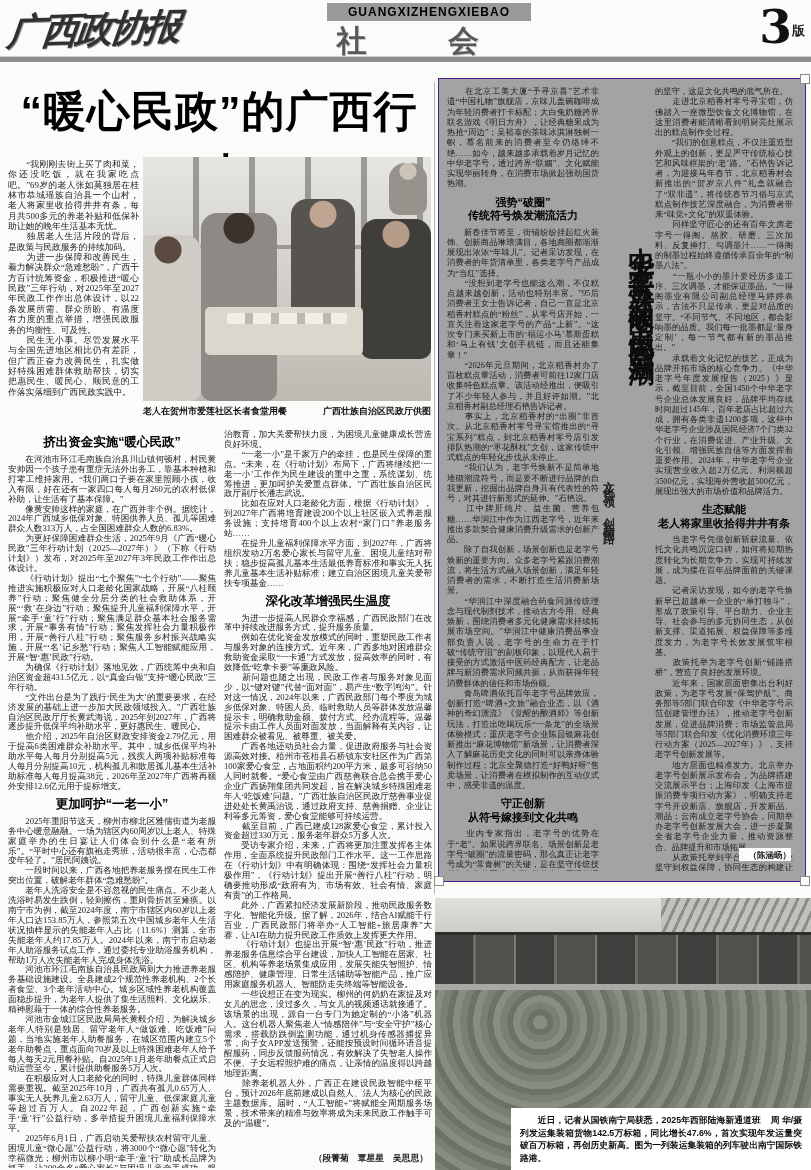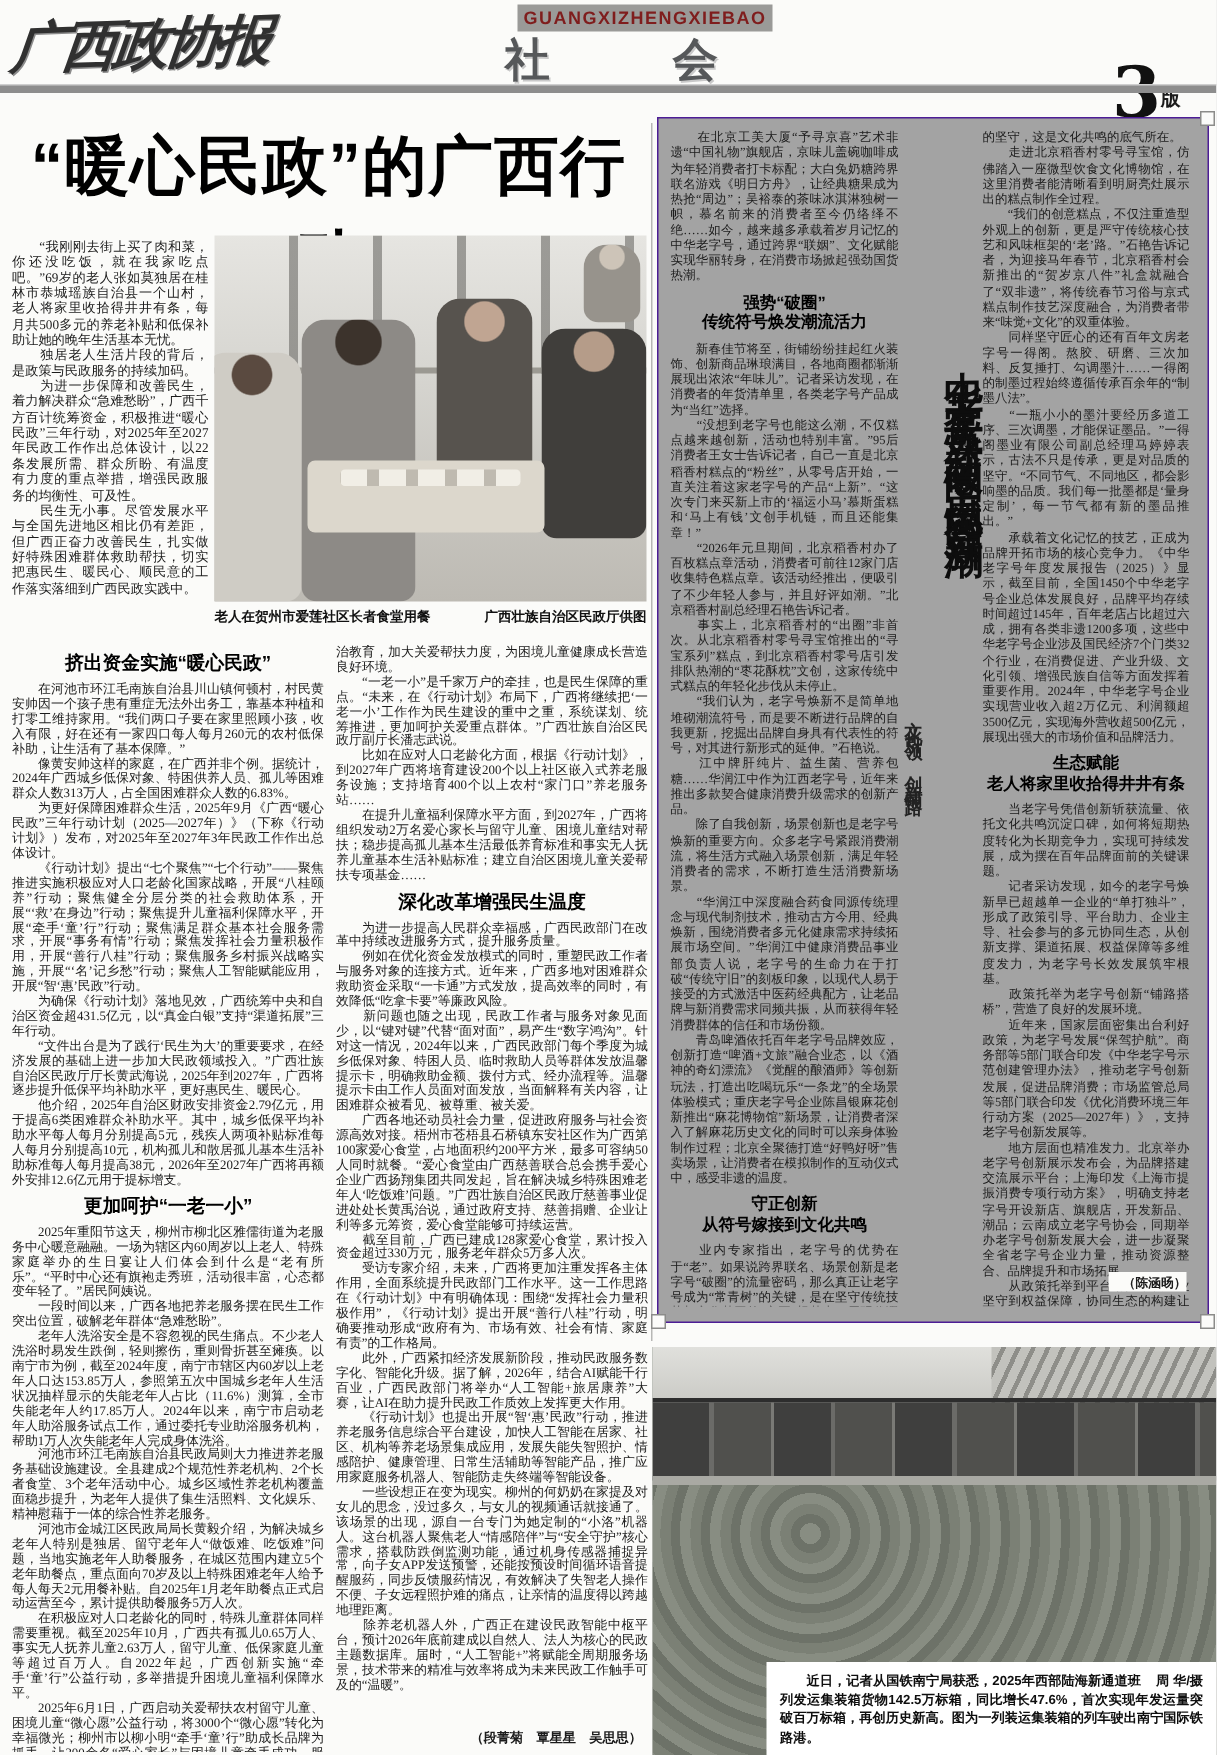--- a/index.html
+++ b/index.html
@@ -2,27 +2,27 @@
 <html><head>
 <meta charset="utf-8">
 <style>
   html,body{margin:0;padding:0;background:#e9e9e7;}
   .page{position:relative;width:811px;height:1170px;margin:0 auto;background:#fbfbf9;overflow:hidden;
         font-family:"Liberation Serif","DejaVu Serif",serif;color:#1b1b1b;}
   
   .logo{position:absolute;left:8px;top:4px;width:220px;font-family:"DejaVu Serif",serif;
         font-size:37px;font-weight:bold;font-style:italic;color:#303030;transform:skewX(-8deg) rotate(-2deg);
         letter-spacing:-3px;text-shadow:1px 1px 0 #8b8b8b;}
-  .pinyin{position:absolute;left:327px;top:3px;background:#9a9a98;color:#7f1d1d;
-        font:bold 12px/16px "Liberation Sans",sans-serif;padding:1px 4px;letter-spacing:1px;margin-left:18px;}
+  .pinyin{position:absolute;left:327px;top:3px;background:#9a9a98;color:#000000;
+        font:bold 12px/16px "Liberation Sans",sans-serif;padding:1px 21px;letter-spacing:1px;}
   .section-title{position:absolute;left:300px;top:24px;width:215px;text-align:center;
         font:bold 30px/34px "Liberation Sans",sans-serif;color:#56585a;letter-spacing:26px;text-indent:26px;
         text-shadow:1px 1px 0 #c9c9c9;}
   .info{position:absolute;left:643px;top:11px;font:8.5px/12.5px "Liberation Sans",sans-serif;color:#222;}
-  .pageno{position:absolute;right:24px;top:2px;white-space:nowrap;margin-top:36px;}
+  .pageno{position:absolute;right:6px;top:2px;white-space:nowrap;}
   .pageno .num{font:bold 47px/50px "DejaVu Serif",serif;color:#111;}
   .pageno .ban{font:bold 13px "Liberation Sans",sans-serif;vertical-align:8px;}
   .header-rule{position:absolute;left:0;top:56px;width:811px;height:5px;background:#8d8d8d;border-top:1px solid #cfcfcf;}
   
   .headline{position:absolute;left:4px;top:80px;width:430px;text-align:center;
         font:900 43px/62px "Liberation Sans",sans-serif;letter-spacing:1px;color:#000;margin:0;}
   .intro-col{position:absolute;left:8px;top:159px;width:131px;height:272px;overflow:hidden;
         font-size:8.8px;line-height:10.35px;text-align:justify;}
   .photo1{position:absolute;left:143px;top:157px;width:288px;height:244px;margin:0;overflow:hidden;
         background:linear-gradient(180deg,#e6e5e1 0%,#d6d5d0 38%,#c8c6c0 70%,#bdbab3 100%);}
@@ -120,21 +120,21 @@
     <span>广西壮族自治区民政厅供图</span>
   </div>
 
   <div class="col col-a">
     <h3>挤出资金实施“暖心民政”</h3>
     <div>
         <p class="para">　　在河池市环江毛南族自治县川山镇何顿村，村民黄安帅因一个孩子患有重症无法外出务工，靠基本种植和打零工维持家用。“我们两口子要在家里照顾小孩，收入有限，好在还有一家四口每人每月260元的农村低保补助，让生活有了基本保障。”</p>
         <p class="para">　　像黄安帅这样的家庭，在广西并非个例。据统计，2024年广西城乡低保对象、特困供养人员、孤儿等困难群众人数313万人，占全国困难群众人数的6.83%。</p>
         <p class="para">　　为更好保障困难群众生活，2025年9月《广西“暖心民政”三年行动计划（2025—2027年）》（下称《行动计划》）发布，对2025年至2027年3年民政工作作出总体设计。</p>
         <p class="para">　　《行动计划》提出“七个聚焦”“七个行动”——聚焦推进实施积极应对人口老龄化国家战略，开展“八桂颐养”行动；聚焦健全分层分类的社会救助体系，开展“‘救’在身边”行动；聚焦提升儿童福利保障水平，开展“牵手‘童’行”行动；聚焦满足群众基本社会服务需求，开展“事务有情”行动；聚焦发挥社会力量积极作用，开展“善行八桂”行动；聚焦服务乡村振兴战略实施，开展“‘名’记乡愁”行动；聚焦人工智能赋能应用，开展“智‘惠’民政”行动。</p>
-        <p class="para">　　为确保《行动计划》落地见效，广西统筹中央和自治区资金超431.5亿元，以“真金白银”支持“渠道拓展”三年行动。</p>
+        <p class="para">　　为确保《行动计划》落地见效，广西统筹中央和自治区资金超431.5亿元，以“真金白银”支持“暖心民政”三年行动。</p>
         <p class="para">　　“文件出台是为了践行‘民生为大’的重要要求，在经济发展的基础上进一步加大民政领域投入。”广西壮族自治区民政厅厅长黄武海说，2025年到2027年，广西将逐步提升低保平均补助水平，更好惠民生、暖民心。</p>
         <p class="para">　　他介绍，2025年自治区财政安排资金2.79亿元，用于提高6类困难群众补助水平。其中，城乡低保平均补助水平每人每月分别提高5元，残疾人两项补贴标准每人每月分别提高10元，机构孤儿和散居孤儿基本生活补助标准每人每月提高38元，2026年至2027年广西将再额外安排12.6亿元用于提标增支。</p>
       </div>
     <h3>更加呵护“一老一小”</h3>
     <div>
         <p class="para">　　2025年重阳节这天，柳州市柳北区雅儒街道为老服务中心暖意融融。一场为辖区内60周岁以上老人、特殊家庭举办的生日宴让人们体会到什么是“老有所乐”。“平时中心还有旗袍走秀班，活动很丰富，心态都变年轻了。”居民阿姨说。</p>
         <p class="para">　　一段时间以来，广西各地把养老服务摆在民生工作突出位置，破解老年群体“急难愁盼”。</p>
         <p class="para">　　老年人洗浴安全是不容忽视的民生痛点。不少老人洗浴时易发生跌倒，轻则擦伤，重则骨折甚至瘫痪。以南宁市为例，截至2024年度，南宁市辖区内60岁以上老年人口达153.85万人，参照第五次中国城乡老年人生活状况抽样显示的失能老年人占比（11.6%）测算，全市失能老年人约17.85万人。2024年以来，南宁市启动老年人助浴服务试点工作，通过委托专业助浴服务机构，帮助1万人次失能老年人完成身体洗浴。</p>
         <p class="para">　　河池市环江毛南族自治县民政局则大力推进养老服务基础设施建设。全县建成2个规范性养老机构、2个长者食堂、3个老年活动中心。城乡区域性养老机构覆盖面稳步提升，为老年人提供了集生活照料、文化娱乐、精神慰藉于一体的综合性养老服务。</p>
         <p class="para">　　河池市金城江区民政局局长黄毅介绍，为解决城乡老年人特别是独居、留守老年人“做饭难、吃饭难”问题，当地实施老年人助餐服务，在城区范围内建立5个老年助餐点，重点面向70岁及以上特殊困难老年人给予每人每天2元用餐补贴。自2025年1月老年助餐点正式启动运营至今，累计提供助餐服务5万人次。</p>

